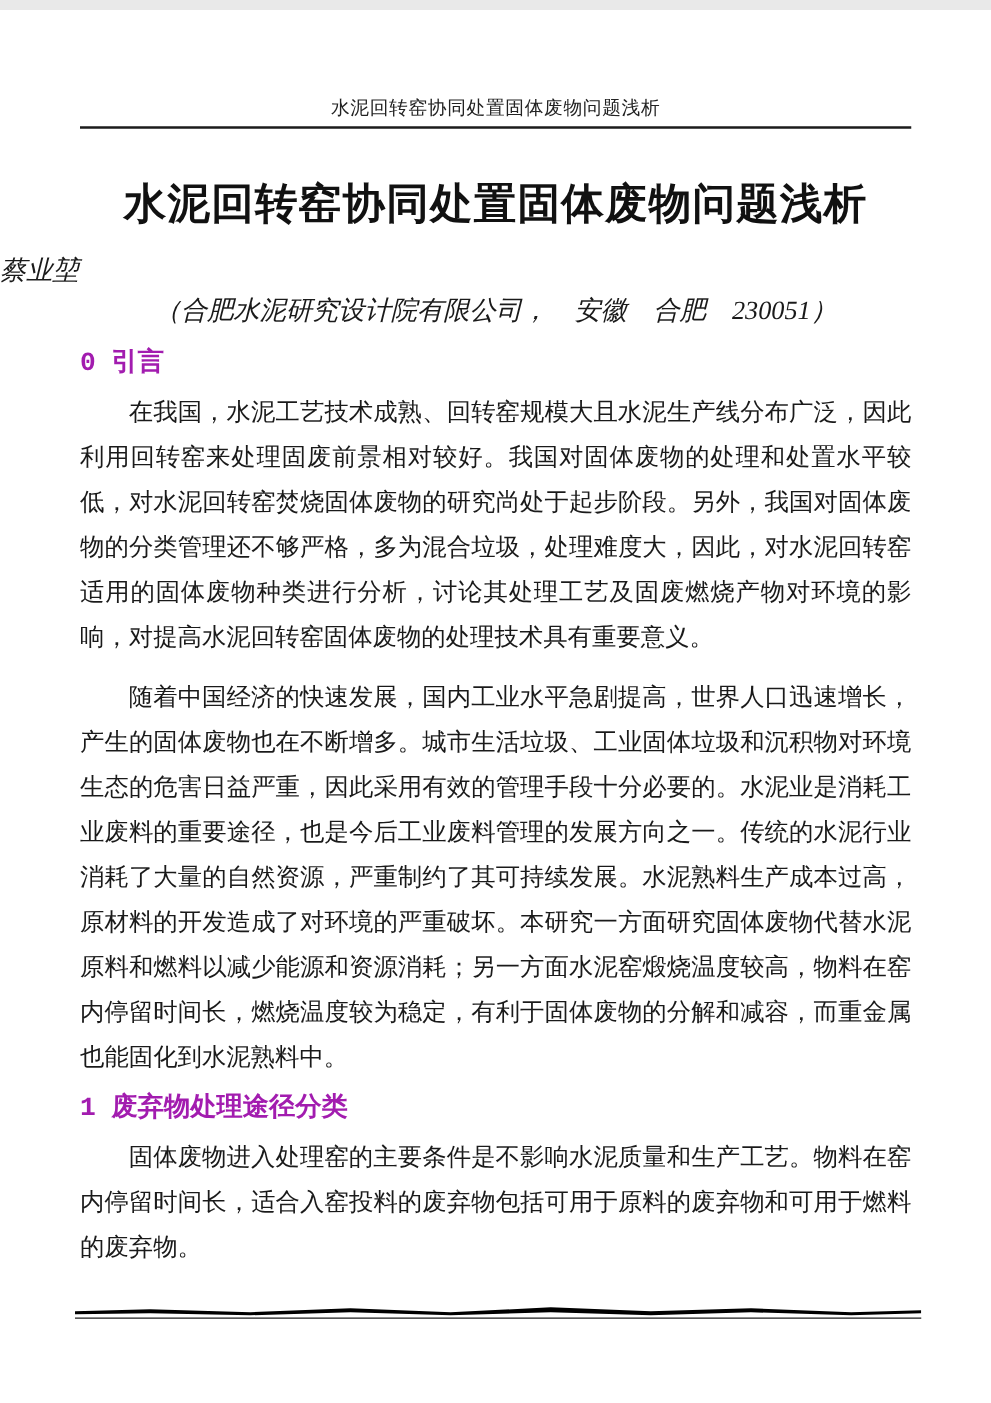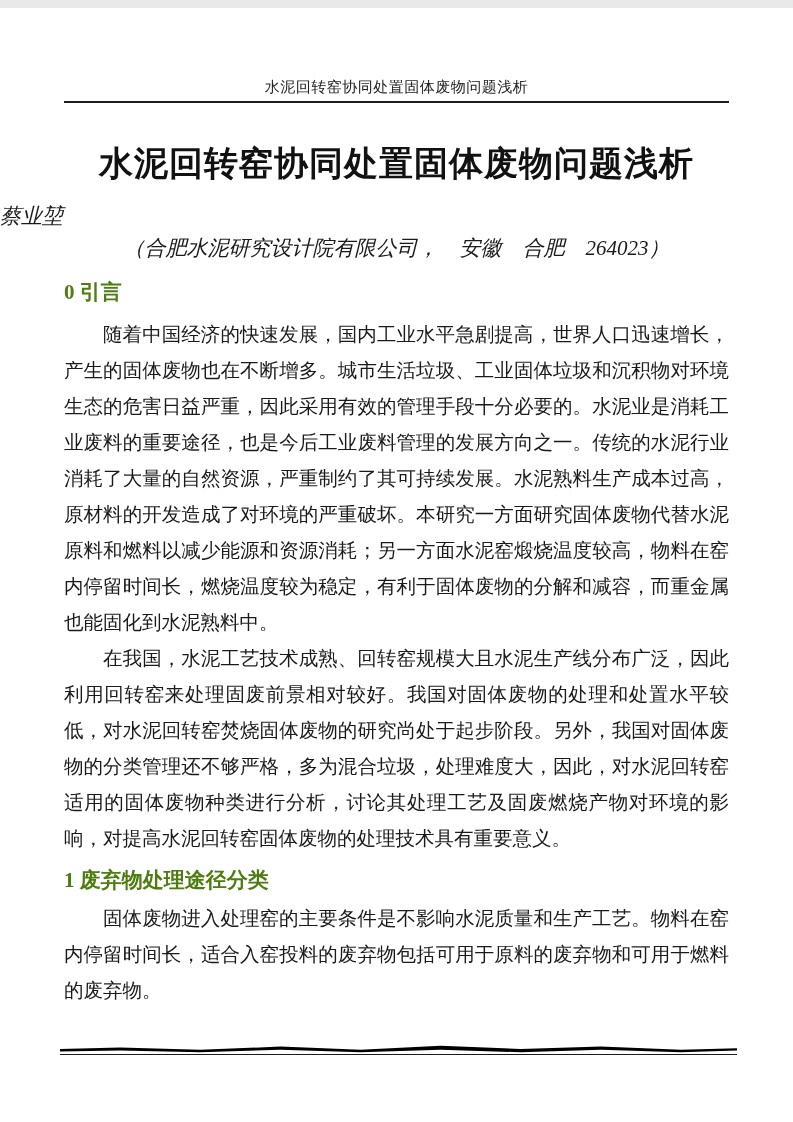--- a/index.html
+++ b/index.html
@@ -50,25 +50,25 @@
     line-height:28px;
     font-style:italic;
     color:#1a1a1a;
   }
   .content{
     margin:0 64px;
     width:665px;
   }
   .section-heading{
     margin:17px 0 8px 0;
-    font-family:Liberation Serif, serif;
+    font-family:Liberation Mono, monospace;
     font-size:21px;
     line-height:26px;
     font-weight:700;
-    color:#4d7c0f;
+    color:#a21caf;
   }
   .section-heading.second{
     margin-top:10px;
   }
   .para{
     margin:0;
     font-size:19.5px;
     line-height:36px;
     text-align:justify;
     text-indent:2em;
@@ -115,29 +115,29 @@
 <div class="page">
 
   <div class="running-head">水泥回转窑协同处置固体废物问题浅析</div>
 
   <div class="head-rule"></div>
 
   <h1 class="title">水泥回转窑协同处置固体废物问题浅析</h1>
 
   <div class="author">蔡业堃</div>
 
-  <div class="affiliation">（合肥水泥研究设计院有限公司，　安徽　合肥　264023）</div>
+  <div class="affiliation">（合肥水泥研究设计院有限公司，　安徽　合肥　230051）</div>
 
   <div class="content">
 
     <h2 class="section-heading">0 引言</h2>
 
+    <p class="para">在我国，水泥工艺技术成熟、回转窑规模大且水泥生产线分布广泛，因此利用回转窑来处理固废前景相对较好。我国对固体废物的处理和处置水平较低，对水泥回转窑焚烧固体废物的研究尚处于起步阶段。另外，我国对固体废物的分类管理还不够严格，多为混合垃圾，处理难度大，因此，对水泥回转窑适用的固体废物种类进行分析，讨论其处理工艺及固废燃烧产物对环境的影响，对提高水泥回转窑固体废物的处理技术具有重要意义。</p>
+
     <p class="para first">随着中国经济的快速发展，国内工业水平急剧提高，世界人口迅速增长，产生的固体废物也在不断增多。城市生活垃圾、工业固体垃圾和沉积物对环境生态的危害日益严重，因此采用有效的管理手段十分必要的。水泥业是消耗工业废料的重要途径，也是今后工业废料管理的发展方向之一。传统的水泥行业消耗了大量的自然资源，严重制约了其可持续发展。水泥熟料生产成本过高，原材料的开发造成了对环境的严重破坏。本研究一方面研究固体废物代替水泥原料和燃料以减少能源和资源消耗；另一方面水泥窑煅烧温度较高，物料在窑内停留时间长，燃烧温度较为稳定，有利于固体废物的分解和减容，而重金属也能固化到水泥熟料中。</p>
-
-    <p class="para">在我国，水泥工艺技术成熟、回转窑规模大且水泥生产线分布广泛，因此利用回转窑来处理固废前景相对较好。我国对固体废物的处理和处置水平较低，对水泥回转窑焚烧固体废物的研究尚处于起步阶段。另外，我国对固体废物的分类管理还不够严格，多为混合垃圾，处理难度大，因此，对水泥回转窑适用的固体废物种类进行分析，讨论其处理工艺及固废燃烧产物对环境的影响，对提高水泥回转窑固体废物的处理技术具有重要意义。</p>
 
     <h2 class="section-heading second">1 废弃物处理途径分类</h2>
 
     <p class="para">固体废物进入处理窑的主要条件是不影响水泥质量和生产工艺。物料在窑内停留时间长，适合入窑投料的废弃物包括可用于原料的废弃物和可用于燃料的废弃物。</p>
 
 
   </div>
 
   <div class="footer">
     <svg class="footer-bar" viewBox="0 0 676 10" preserveAspectRatio="none" aria-hidden="true">

